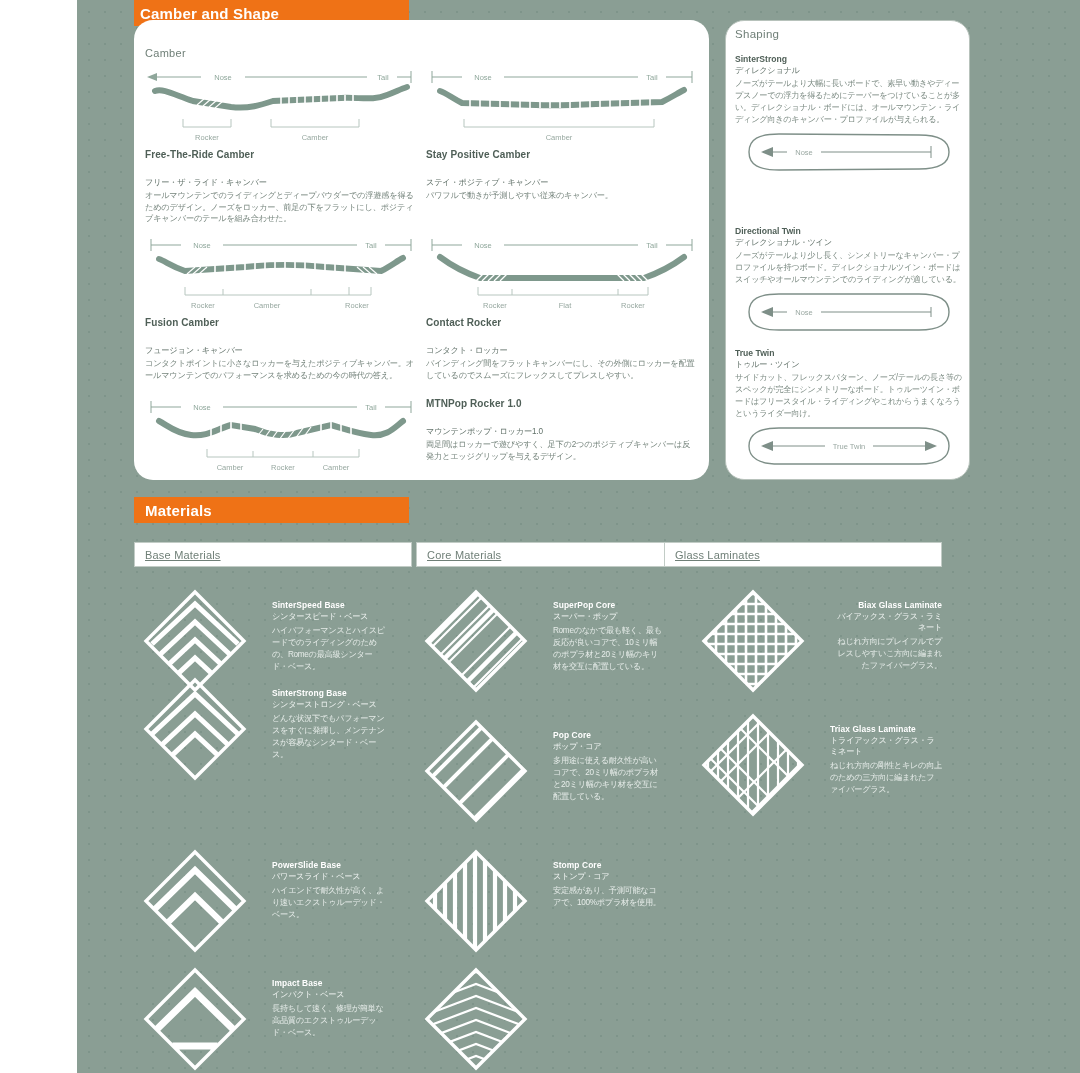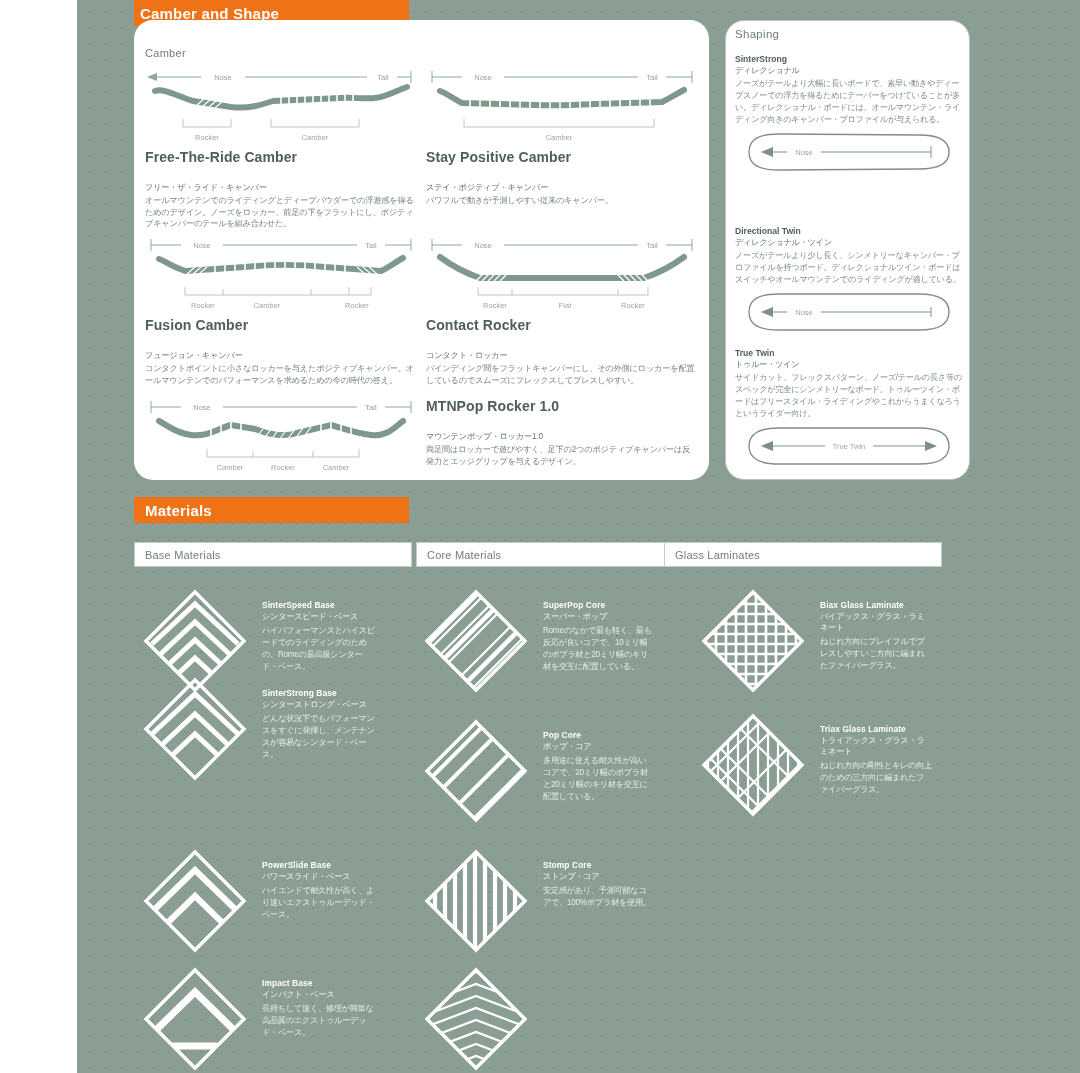--- a/index.html
+++ b/index.html
@@ -50,21 +50,21 @@
     font-size: 11px; color: #6f7f77; font-weight: normal;
     letter-spacing: .3px;
   }
   #card-camber .card-title { position:absolute; left: 11px; top: 27px; }
   #card-shaping .card-title { position:absolute; left: 9px; top: 7px; font-size: 11.5px;}
 
   
   .camber-block { position: absolute; width: 272px; }
   .camber-svg { display:block; }
   .cb-title {
-    font-size: 14px; font-weight: bold; color: #4f5f57; letter-spacing: .1px;
+    font-size: 10px; font-weight: bold; color: #4f5f57; letter-spacing: .1px;
     margin-top: 2px;
   }
   .cb-sub {
     font-size: 8.2px; color: #62726a; letter-spacing: -.2px; margin-top: 17px;
   }
   .cb-body {
     font-size: 8.2px; color: #75847c; line-height: 1.42; margin-top: 2px;
     letter-spacing: -.2px;
   }
 
@@ -74,29 +74,29 @@
   .sh-sub   { font-size: 8.2px; color: #62726a; letter-spacing: -.3px; margin-top:1px;}
   .sh-body  { font-size: 8.2px; color: #7b8a82; line-height: 1.45; margin-top: 2px; letter-spacing:-.3px;}
   .sh-svg   { display:block; margin-top: 5px; }
 
   
   .col-head {
     position: absolute; height: 25px; background: #ffffff;
     border: 1px solid #c2ccc6;
     display: flex; align-items: center; padding-left: 10px;
   }
-  .col-head span { font-size: 11px; color: #6f7f77; letter-spacing:.2px;}
+  .col-head span { font-size: 11px; color: #6f7f77; letter-spacing:.2px;text-decoration:underline;}
   #col-base  { left: 134px; top: 542px; width: 278px; }
   #col-core  { left: 416px; top: 542px; width: 272px; }
   #col-glass { left: 664px; top: 542px; width: 278px; }
 
   
   .mat { position: absolute; display: flex; align-items: flex-start; }
   .mat-icon { flex: 0 0 auto; }
-  .mat-text { margin-left: 14px; padding-top: 12px; }
+  .mat-text { margin-left: 24px; padding-top: 12px; }
   .mat-title { font-size: 8.4px; font-weight: bold; color: #ffffff; letter-spacing:.1px;}
   .mat-sub   { font-size: 8.2px; color: #f0f4f2; letter-spacing:-.3px; margin-top:1px;}
   .mat-body  { font-size: 8.2px; color: #e6ece9; line-height: 1.45; margin-top: 3px; letter-spacing:-.3px;}
 </style>
 </head>
 <body>
 
 <div class="page">
   <div class="bg-left"></div>
   <div class="bg-panel"></div>
@@ -608,21 +608,21 @@
           <line x1="-6" y1="36" x2="112" y2="36"></line>
         <line x1="-6" y1="46" x2="112" y2="46"></line>
           <line x1="-6" y1="56" x2="112" y2="56"></line>
         <line x1="-6" y1="66" x2="112" y2="66"></line>
           <line x1="-6" y1="76" x2="112" y2="76"></line>
         <line x1="-6" y1="86" x2="112" y2="86"></line>
           <line x1="-6" y1="96" x2="112" y2="96"></line>
       </g>
       <polygon points="53,4 102,53 53,102 4,53" fill="none" stroke="#ffffff" stroke-width="3.4"></polygon>
     </svg>
-    <div class="mat-text" style="width:112px;">
+    <div class="mat-text" style="width:112px;text-align:right;">
       <div class="mat-title">Biax Glass Laminate</div>
       <div class="mat-sub">バイアックス・グラス・ラミネート</div>
       <div class="mat-body">ねじれ方向にプレイフルでプレスしやすいこ方向に編まれたファイバーグラス。</div>
     </div>
   </div>
 
   <div class="mat" style="left:700px; top:712px;">
     <svg class="mat-icon" width="106" height="106" viewBox="0 0 106 106">
       <clipPath id="dia10">
           <polygon points="53,4 102,53 53,102 4,53"></polygon>

